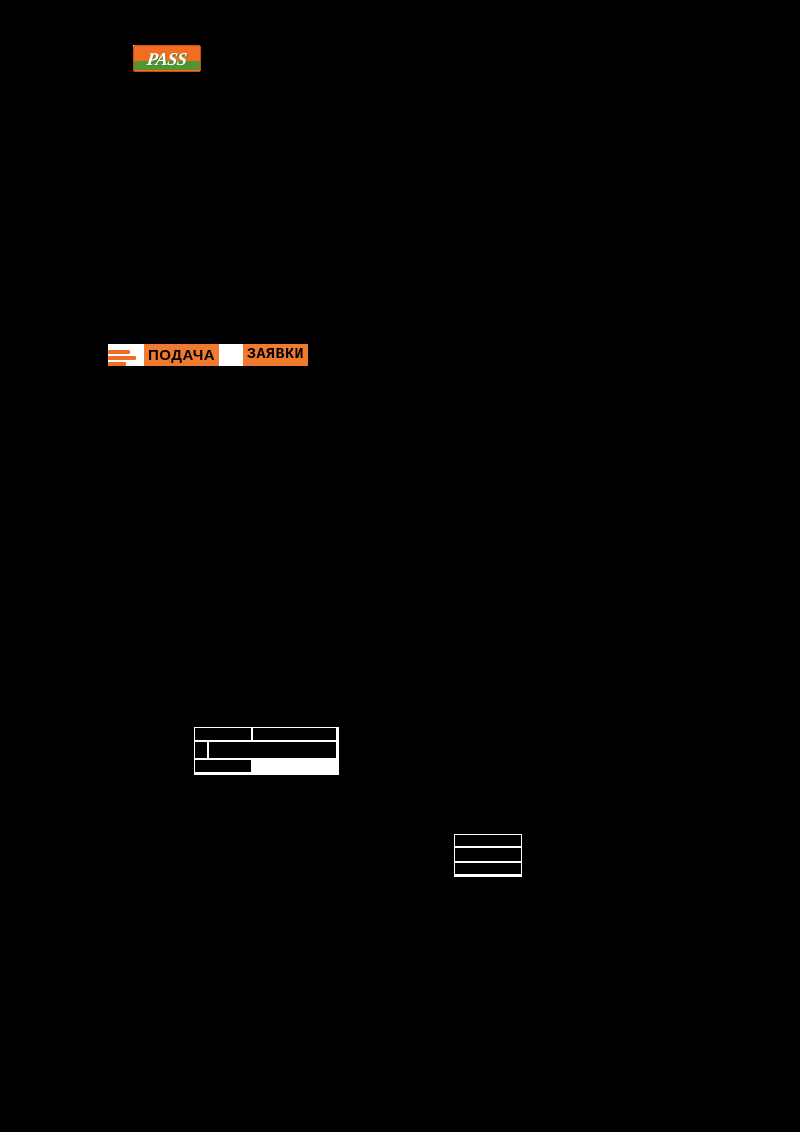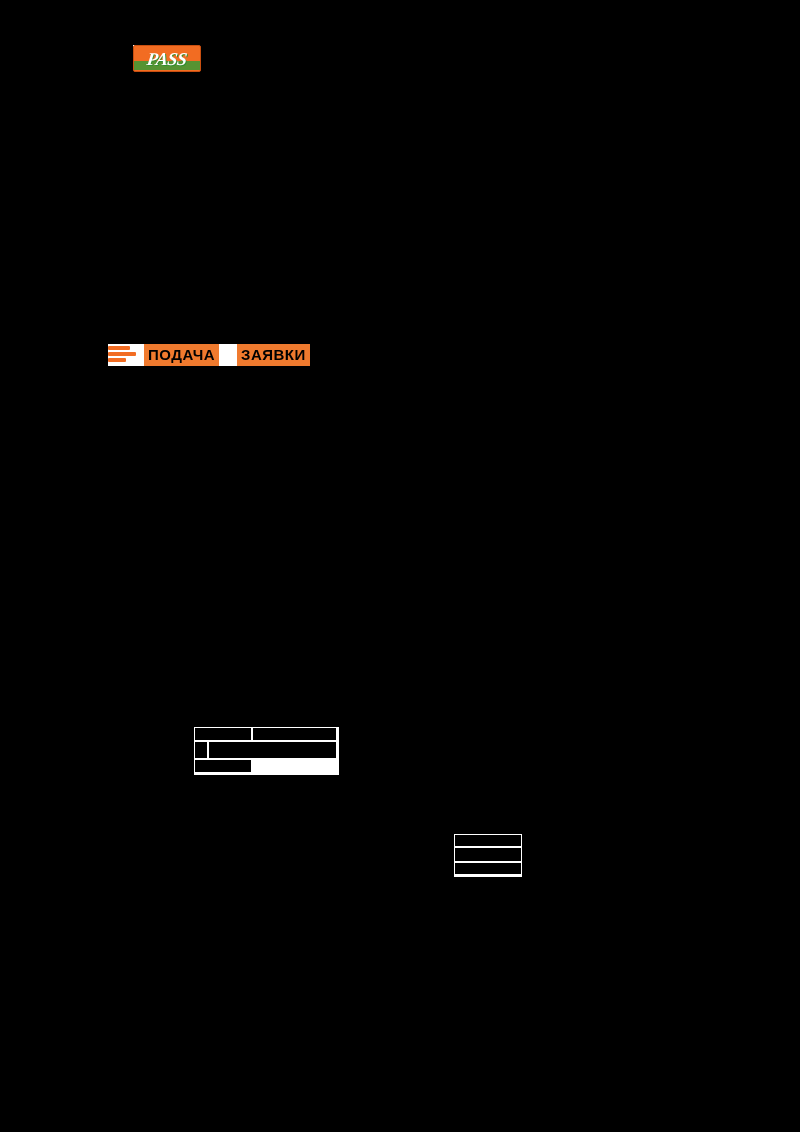--- a/index.html
+++ b/index.html
@@ -65,21 +65,21 @@
     background: #000000;
   }
 
   
   .heading-row {
     position: absolute;
     left: 108px;
     top: 344px;
     height: 22px;
     display: flex;
-    align-items: flex-start;
+    align-items: flex-end;
     gap: 8px;
   }
   .heading-icon {
     width: 28px;
     height: 18px;
     position: relative;
   }
   .heading-icon .bar {
     position: absolute;
     left: 0;
@@ -94,21 +94,21 @@
   .hl {
     background: #f07a2e;
     color: #000000;
     font-weight: bold;
     font-size: 15px;
     line-height: 20px;
     padding: 1px 4px;
     letter-spacing: 0.5px;
     white-space: nowrap;
   }
-  .hl.second { margin-left: 10px; }
+  .hl.second { margin-left: 16px; font-family: Liberation Mono, monospace; }
 
   
   .mini-table {
     position: absolute;
     border: 1px solid #000000;
     box-sizing: border-box;
   }
   .mini-table .mt-row {
     display: flex;
     align-items: stretch;

